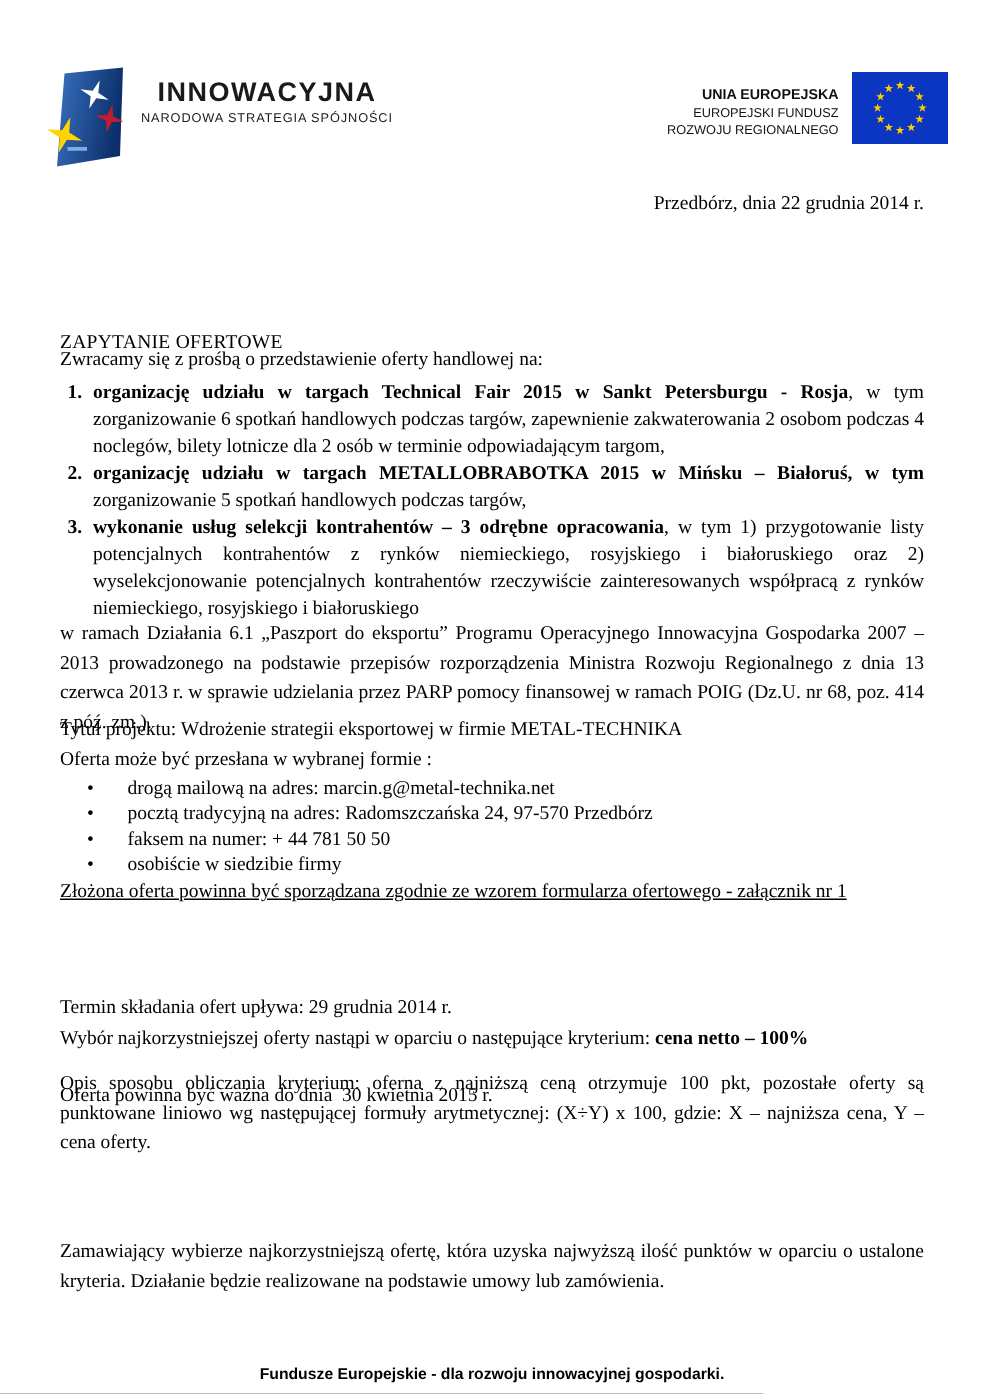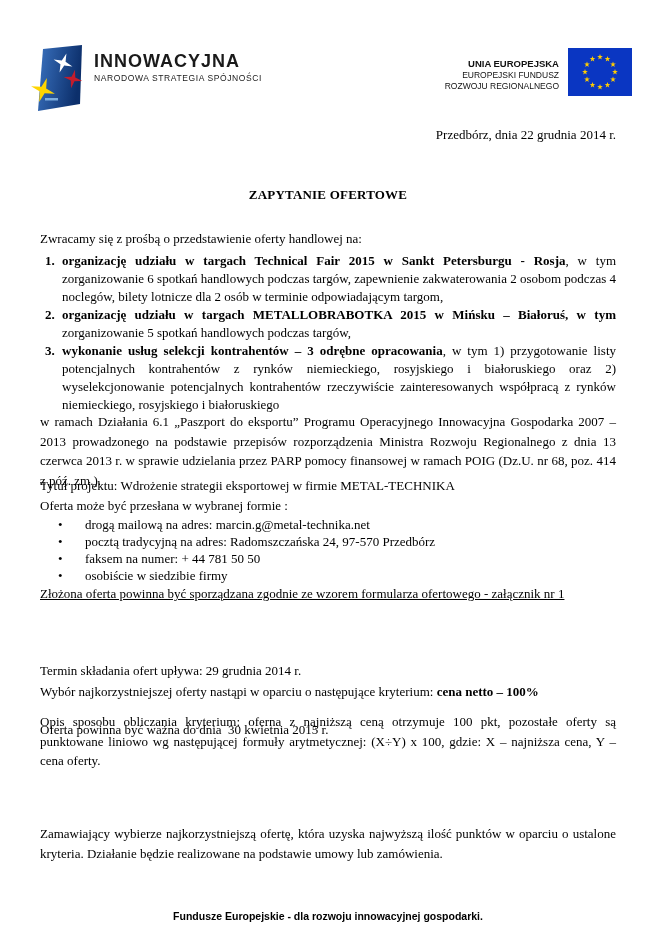--- a/index.html
+++ b/index.html
@@ -9,32 +9,32 @@
   .just{text-align:justify;}
   .pre{white-space:pre-wrap;}
 
   
   .header{position:absolute;top:40px;left:30px;right:24px;display:flex;
           justify-content:space-between;align-items:flex-start;
           font-family:"Liberation Sans",sans-serif;}
   .ig-logo{display:flex;}
   .ig-flag{margin-top:4px;}
   .ig-text{margin-left:6px;padding-top:12px;}
-  .ig-title{font-weight:bold;font-size:18px;line-height:18px;letter-spacing:1px;color:#1a1a1a;}
+  .ig-title{font-weight:bold;font-size:18px;line-height:18px;letter-spacing:1px;color:#1a1a1a;text-align:center;}
   .ig-sub{font-size:8.5px;letter-spacing:0.6px;margin-top:3px;color:#1a1a1a;}
   .eu-logo{display:flex;justify-content:flex-end;}
   .eu-text{text-align:right;padding-top:18px;margin-right:9px;color:#111;}
   .eu-l1{font-weight:bold;font-size:9.5px;line-height:11.5px;}
   .eu-l23{font-weight:normal;font-size:8.5px;line-height:11.5px;}
   .eu-flag{margin-top:8px;}
 
   
   #b-date{top:124px;text-align:right;line-height:22px;}
   #b-addr{top:140px;line-height:22px;padding-left:5px;}
-  #b-title{top:187px;text-align:center;font-weight:bold;letter-spacing:0.2px;}
+  #b-title{top:220px;text-align:left;font-weight:normal;letter-spacing:0.2px;}
   #b-intro{top:231px;}
   #b-list{top:252px;line-height:18px;}
   .oli{position:relative;padding-left:22px;text-align:justify;}
   .oli .num{position:absolute;left:5px;font-weight:bold;}
   .b{font-weight:bold;}
   #b-legal{top:412px;line-height:19.5px;}
   #b-project{top:478px;}
   #b-form{top:498px;}
   #b-bullets{top:516px;line-height:17px;}
   .buli{position:relative;padding-left:45px;}

